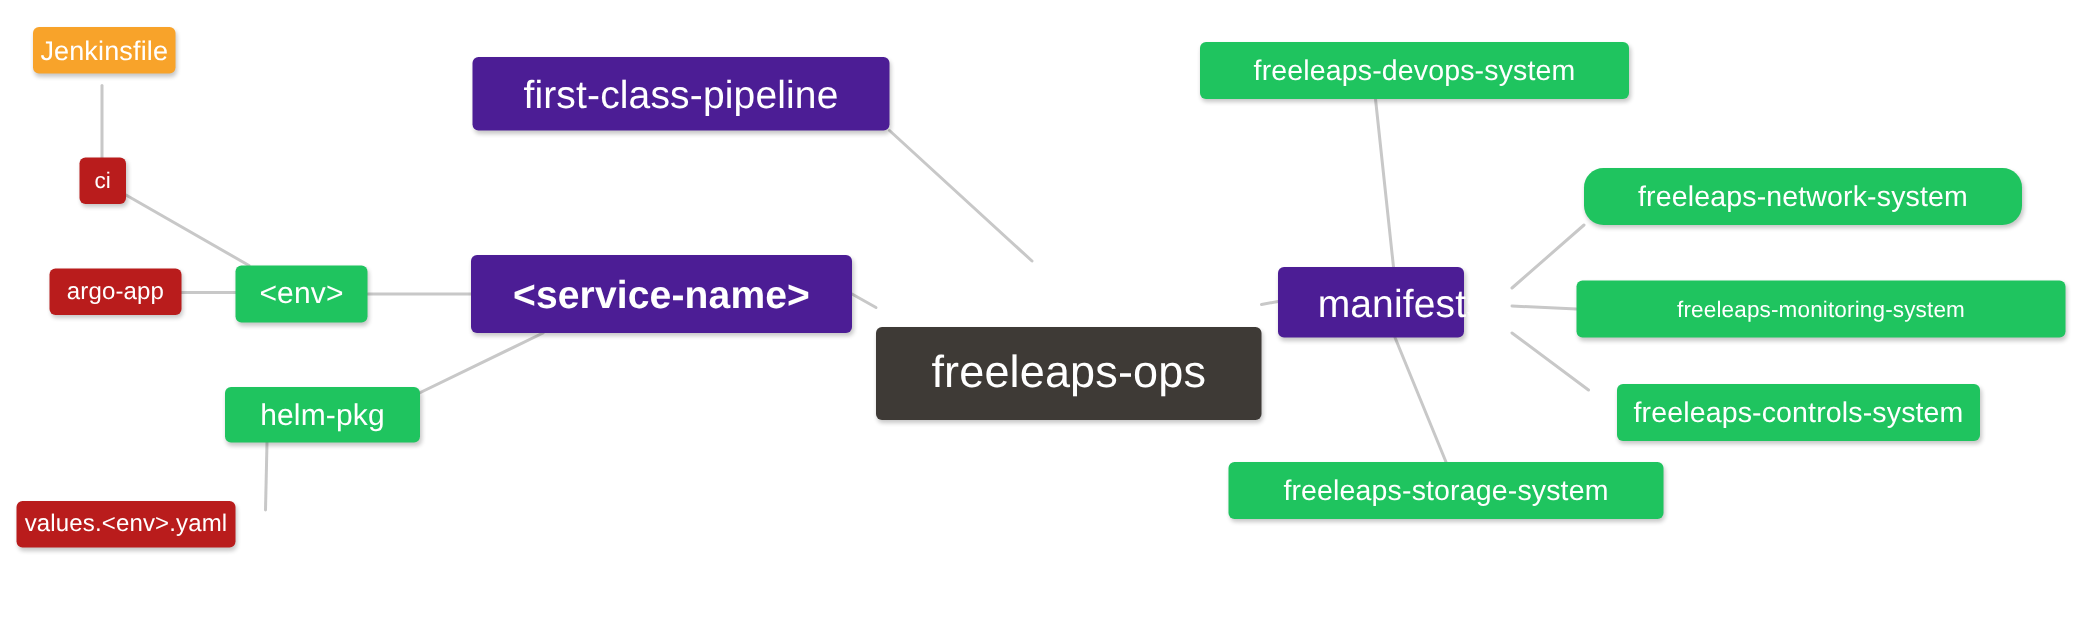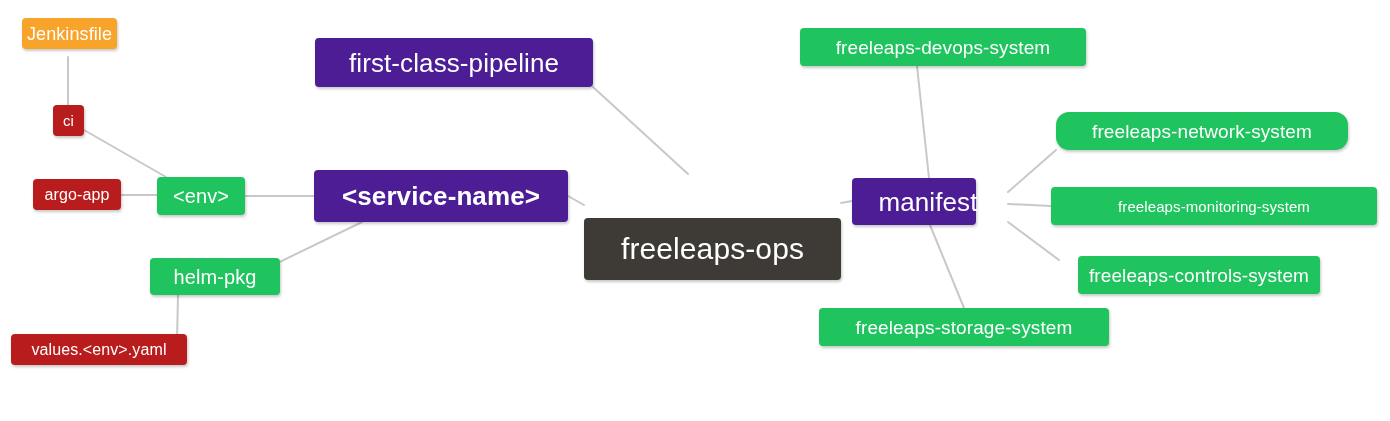--- a/index.html
+++ b/index.html
@@ -65,20 +65,20 @@
   <div id="node-layer">
       <div class="node node-root" style="left: 584px; top: 174px; width: 257px; height: 62px; font-size: 30px;">freeleaps-ops</div>
       <div class="node node-blue" style="left: 314px; top: 170px; width: 254px; height: 52px; font-size: 26px; font-weight: bold;">&lt;service-name&gt;</div>
       <div class="node node-blue" style="left: 315px; top: 38px; width: 278px; height: 49px; font-size: 26px;">first-class-pipeline</div>
       <div class="node node-blue" style="left: 852px; top: 178px; width: 124px; height: 47px; font-size: 26px; padding-left: 41px;">manifests</div>
       <div class="node node-green" style="left: 157px; top: 177px; width: 88px; height: 38px; font-size: 20px;">&lt;env&gt;</div>
       <div class="node node-green" style="left: 150px; top: 258px; width: 130px; height: 37px; font-size: 20px;">helm-pkg</div>
       <div class="node node-red" style="left: 53px; top: 105px; width: 31px; height: 31px; font-size: 15px;">ci</div>
       <div class="node node-orange" style="left: 22px; top: 18px; width: 95px; height: 31px; font-size: 18px;">Jenkinsfile</div>
       <div class="node node-red" style="left: 33px; top: 179px; width: 88px; height: 31px; font-size: 16px;">argo-app</div>
-      <div class="node node-red" style="left: 11px; top: 334px; width: 176px; height: 31px; font-size: 16px;">values.&lt;env&gt;.yaml</div>
+      <div class="node node-red" style="left: 11px; top: 334px; width: 146px; height: 31px; font-size: 16px;">values.&lt;env&gt;.yaml</div>
       <div class="node node-green" style="left: 800px; top: 28px; width: 286px; height: 38px; font-size: 19px;">freeleaps-devops-system</div>
       <div class="node node-green" style="left: 1056px; top: 112px; width: 292px; height: 38px; font-size: 19px; border-radius: 13px;">freeleaps-network-system</div>
       <div class="node node-green" style="left: 1051px; top: 187px; width: 326px; height: 38px; font-size: 15px;">freeleaps-monitoring-system</div>
       <div class="node node-green" style="left: 1059px; top: 256px; width: 242px; height: 38px; font-size: 19px; margin-left: 19px;">freeleaps-controls-system</div>
       <div class="node node-green" style="left: 819px; top: 308px; width: 290px; height: 38px; font-size: 19px; text-align: right;">freeleaps-storage-system</div>
     </div>
 </div>
 
 </body></html>

